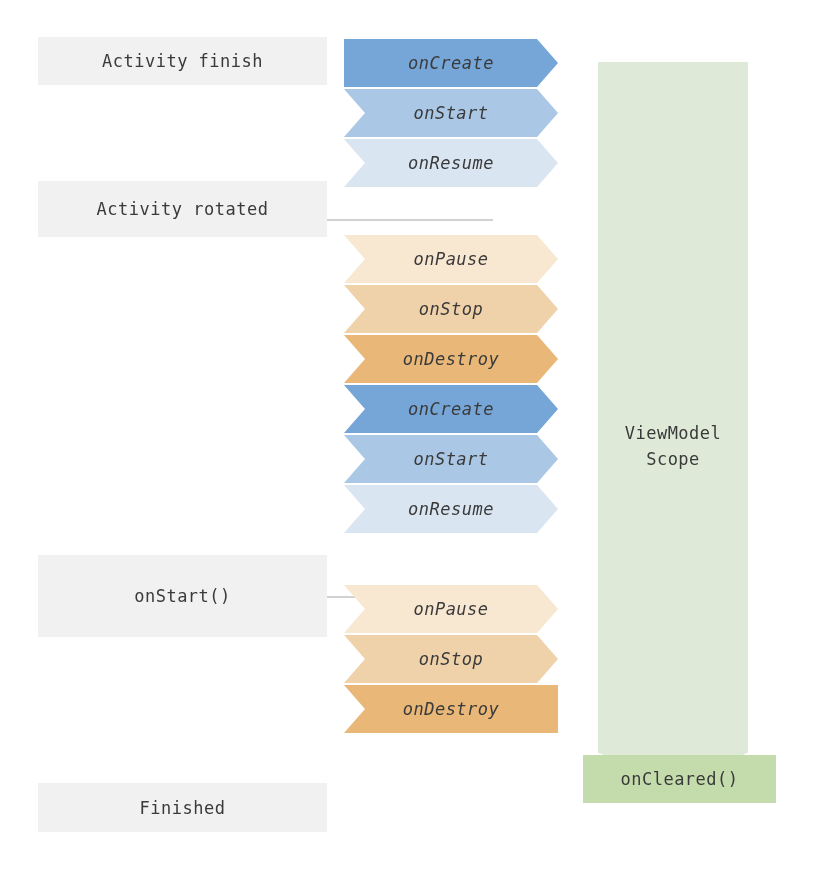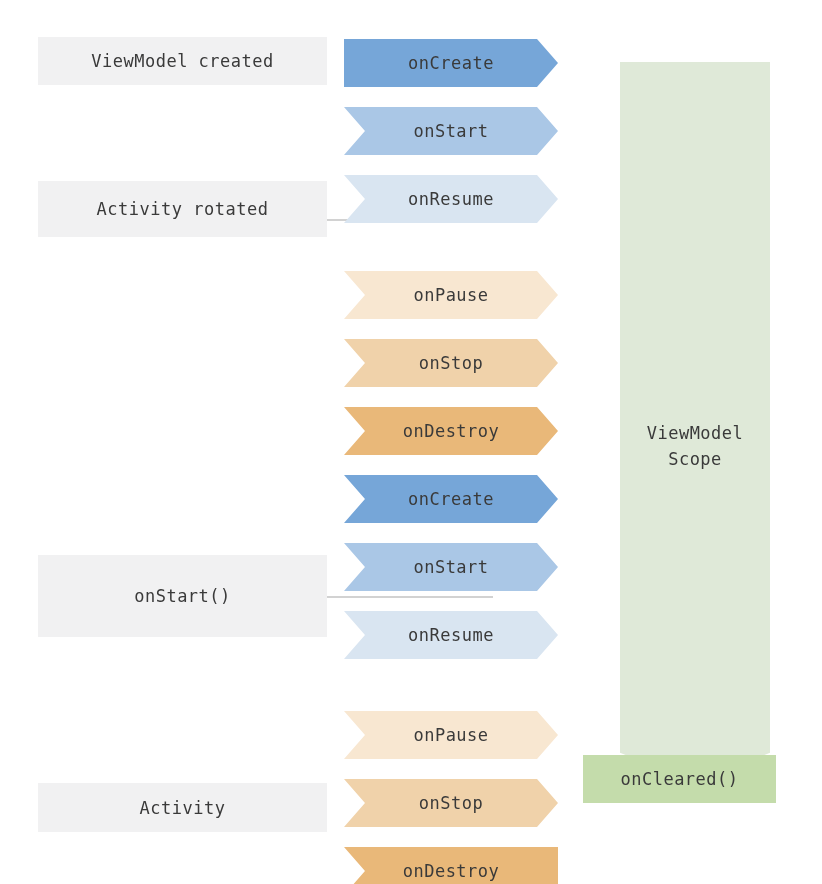--- a/index.html
+++ b/index.html
@@ -41,39 +41,39 @@
   .connector-1 { top: 219px; }
   .connector-2 { top: 596px; }
 
   
   .arrow-col {
     position: absolute;
     left: 344px;
     top: 39px;
     width: 214px;
   }
-  .group { display: flex; flex-direction: column; gap: 20px; }
+  .group { display: flex; flex-direction: column; gap: 2px; font-style: italic; }
   .group + .group { margin-top: 48px; }
   .group:nth-of-type(3) { margin-top: 52px; }
   .arrow {
     height: 48px;
     display: flex;
     align-items: center;
     justify-content: center;
     font-size: 17px;
     letter-spacing: 0.5px;
   }
   .arrow.entry    { clip-path: polygon(0% 0%, 90.2% 0%, 100% 50%, 90.2% 100%, 0% 100%); }
   .arrow.chevron  { clip-path: polygon(0% 0%, 90.2% 0%, 100% 50%, 90.2% 100%, 0% 100%, 9.8% 50%); }
   .arrow.terminal { clip-path: polygon(0% 0%, 100% 0%, 100% 100%, 0% 100%, 9.8% 50%); }
 
   
   .scope-arrow {
     position: absolute;
-    left: 620px;
+    left: 598px;
     top: 62px;
     width: 150px;
     height: 721px;
     background: #dfe9d8;
     clip-path: polygon(0% 0%, 100% 0%, 100% 95.8%, 50% 100%, 0% 95.8%);
   }
   .scope-label {
     position: absolute;
     top: 358px;
     left: 0;
@@ -97,30 +97,30 @@
     font-size: 17px;
     letter-spacing: 0.5px;
   }
 </style>
 </head>
 <body>
 
 <div class="canvas">
 
   <div class="stage stage-1">
-    <span>ViewModel created</span>
+    <span>Activity finish</span>
   </div>
   <div class="stage stage-2">
     <span>Activity rotated</span>
   </div>
   <div class="stage stage-3">
     <span>onStart()</span>
   </div>
   <div class="stage stage-4">
-    <span>Activity</span>
+    <span>Finished</span>
   </div>
 
   <div class="connector connector-1"></div>
   <div class="connector connector-2"></div>
 
   <div class="arrow-col">
       <div class="group">
         <div class="arrow entry" style="background: rgb(118, 166, 216);">
           <span>onCreate</span>
         </div>

